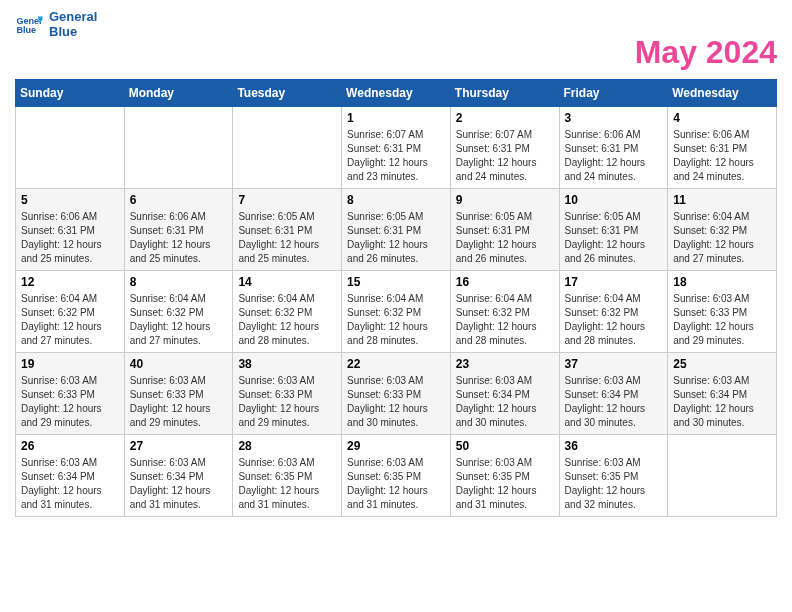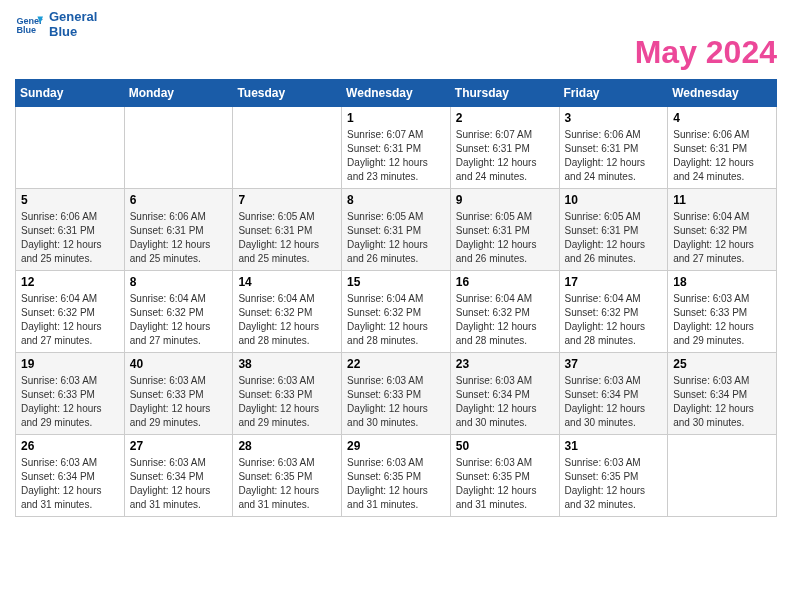--- a/index.html
+++ b/index.html
@@ -331,21 +331,21 @@
 and 31 minutes.</div>
         </td>
         <td>
           <div class="day-number">50</div>
           <div class="day-info" style="white-space: pre-line;">Sunrise: 6:03 AM
 Sunset: 6:35 PM
 Daylight: 12 hours
 and 31 minutes.</div>
         </td>
         <td>
-          <div class="day-number">31</div>
+          <div class="day-number">36</div>
           <div class="day-info" style="white-space: pre-line;">Sunrise: 6:03 AM
 Sunset: 6:35 PM
 Daylight: 12 hours
 and 32 minutes.</div>
         </td>
         <td class="empty-cell"></td>
       </tr>
     </tbody>
 </table>
 

